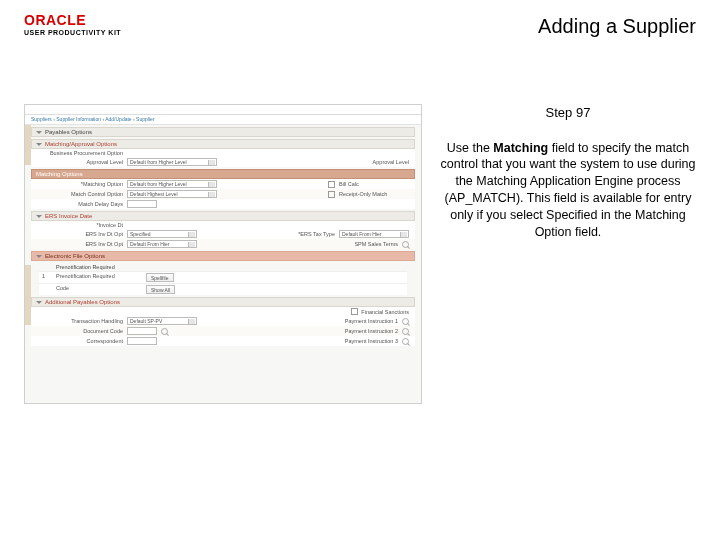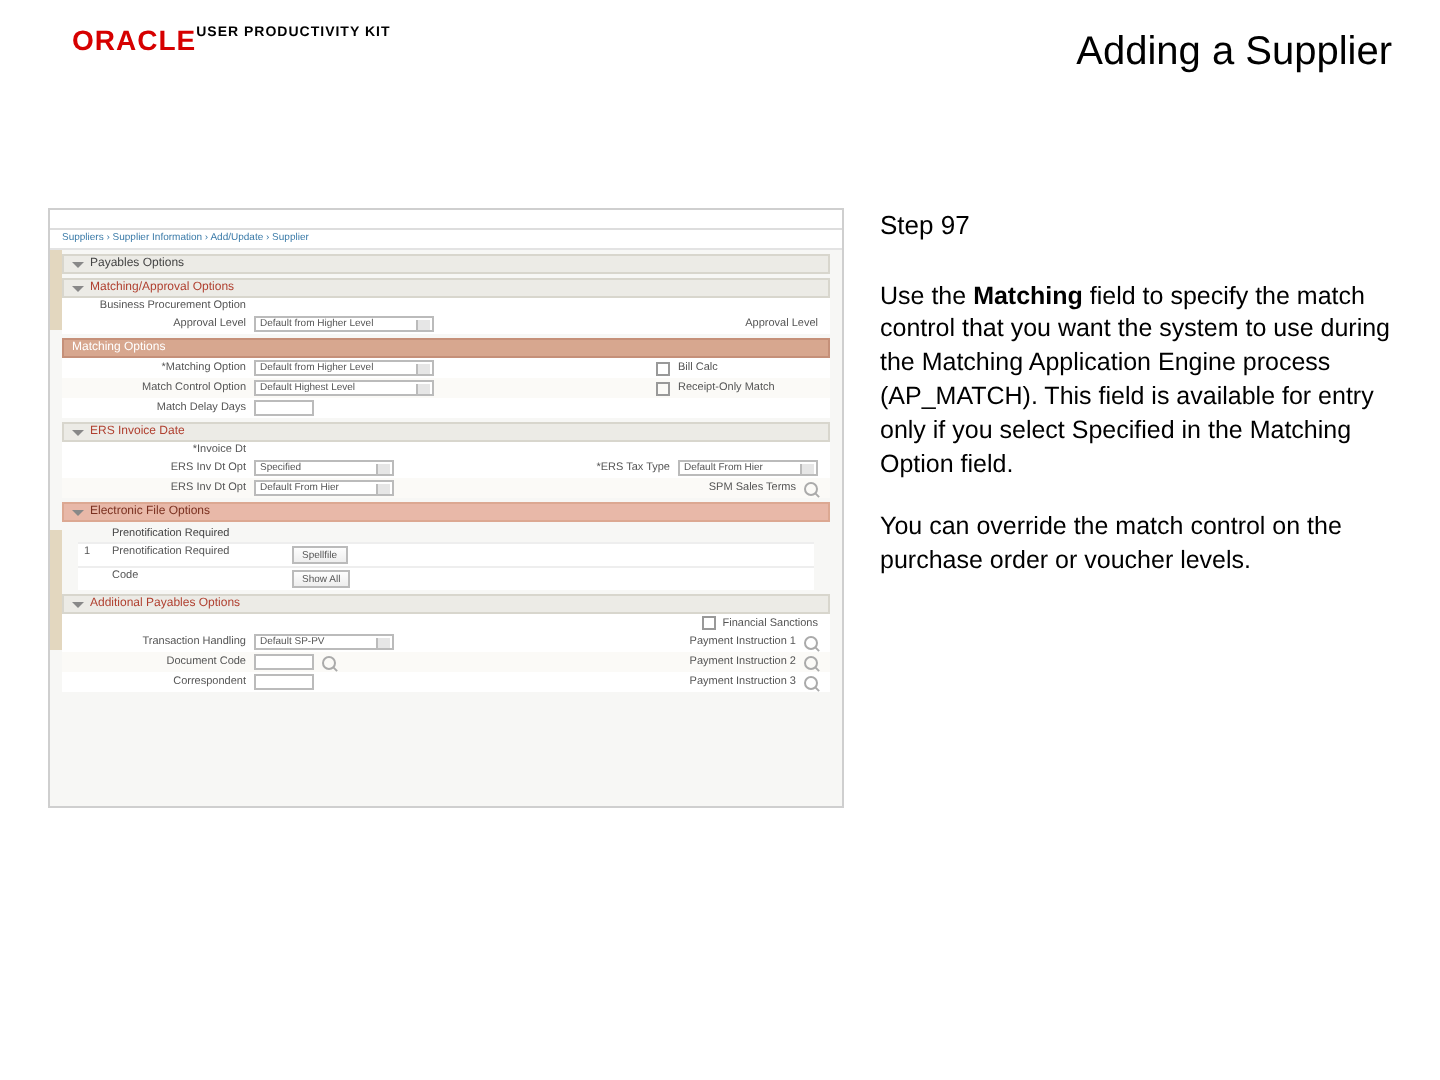--- a/index.html
+++ b/index.html
@@ -1,30 +1,30 @@
 <!DOCTYPE html>
 <html><head>
 <meta charset="utf-8">
 <style>
   * { box-sizing: border-box; margin: 0; padding: 0; }
   html, body { width: 720px; height: 540px; font-family: Arial, Helvetica, sans-serif; background: #fff; color: #000; }
   .page { position: relative; width: 720px; height: 540px; }
 
   
   .hdr { position: absolute; top: 12px; left: 24px; right: 24px; display: flex; justify-content: space-between; align-items: flex-start; }
-  .logo { display: flex; flex-direction: row; margin-left: 12px; }
+  .logo { display: flex; flex-direction: column; }
   .logo-row { display: flex; align-items: center; gap: 2px; }
   .logo-text { font-family: Arial, sans-serif; font-weight: bold; font-size: 14px; color: #d60000; letter-spacing: 0.5px; }
   .logo-sub { font-size: 7px; font-weight: bold; letter-spacing: 0.5px; margin-top: 1px; }
   .title { font-size: 20px; margin-top: 3px; }
 
   
   .main { position: absolute; top: 104px; left: 24px; right: 24px; bottom: 24px; display: flex; gap: 18px; }
   .shot { flex: 0 0 398px; height: 300px; border: 1px solid #cfcfcf; background: #f7f7f5; position: relative; overflow: hidden; font-size: 6px; color: #555; }
-  .instr { flex: 1; font-size: 12.5px; line-height: 1.35; }
+  .instr { flex: 1; font-size: 12.5px; line-height: 1.35; text-align: center; }
   .instr .step { font-size: 13px; margin-bottom: 18px; }
   .instr p { margin-bottom: 14px; }
   .b { font-weight: bold; }
 
   
   .shot .topstrip { height: 10px; background: #fff; border-bottom: 1px solid #ddd; }
   .shot .crumbs { height: 10px; background: #fff; font-size: 5px; color: #7aa; padding: 1px 6px; border-bottom: 1px solid #e3e3e3; }
   .shot .crumbs span { color: #3a7aa8; }
   .pnl { margin: 2px 6px; }
   .pnl-h { background: #ecebe6; border: 1px solid #d8d6cd; padding: 1px 4px; font-size: 6px; color: #444; display: flex; align-items: center; gap: 3px; }
@@ -200,16 +200,15 @@
           <span class="glass"></span>
         </div>
       </div>
     </div>
 
     <div class="instr">
       <div class="step">Step 97</div>
       <p>
         <span>Use the </span><span class="b">Matching</span><span> field to specify the match control that you want the system to use during the Matching Application Engine process (AP_MATCH). This field is available for entry only if you select Specified in the Matching Option field.</span>
       </p>
-      <p>You can override the match control on the purchase order or voucher levels.</p>
     </div>
   </div>
 </div>
 
 </body></html>

